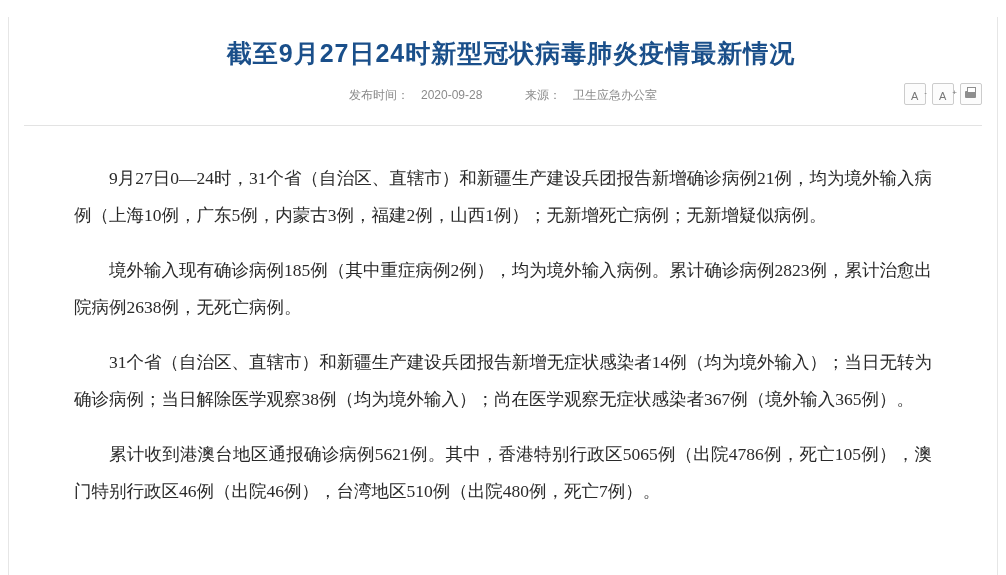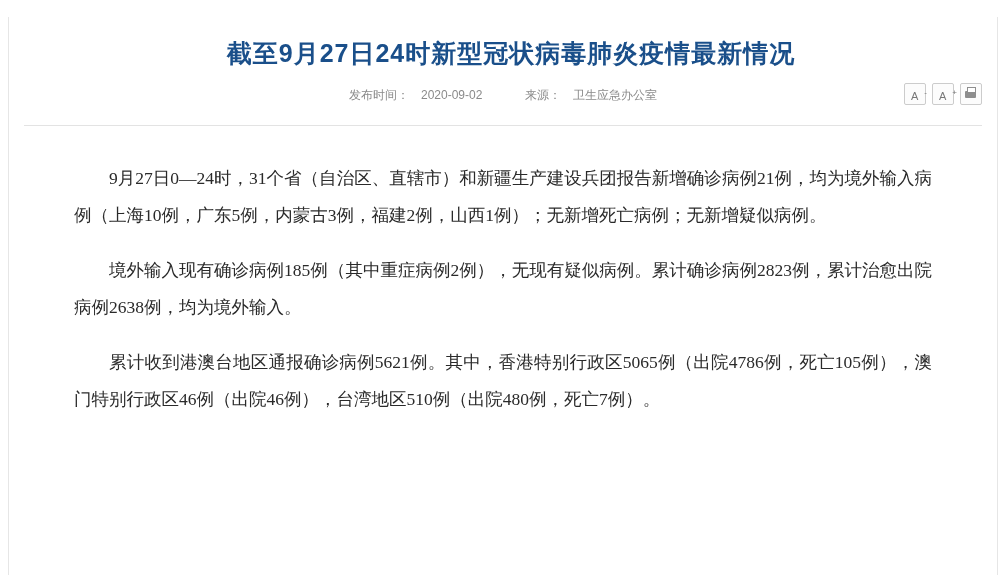--- a/index.html
+++ b/index.html
@@ -134,31 +134,32 @@
 </head>
 <body>
 
 <div class="page">
   <div class="edge-left"></div>
   <div class="edge-right"></div>
 
   <h1 class="title">截至9月27日24时新型冠状病毒肺炎疫情最新情况</h1>
 
   <div class="meta">
-    <span>发布时间：</span><span>2020-09-02</span>
+    <span>发布时间：</span><span>2020-09-28</span>
     <span class="gap"></span>
     <span>来源：</span><span>卫生应急办公室</span>
 
     <div class="tools">
       <div class="tool-btn"><span>A</span><sup>-</sup></div>
       <div class="tool-btn"><span>A</span><sup>+</sup></div>
       <div class="tool-print"></div>
     </div>
   </div>
 
   <div class="divider"></div>
 
   <div class="article">
     <p>9月27日0—24时，31个省（自治区、直辖市）和新疆生产建设兵团报告新增确诊病例21例，均为境外输入病例（上海10例，广东5例，内蒙古3例，福建2例，山西1例）；无新增死亡病例；无新增疑似病例。</p>
-    <p>境外输入现有确诊病例185例（其中重症病例2例），无现有疑似病例。累计确诊病例2823例，累计治愈出院病例2638例，均为境外输入。</p>
+    <p>境外输入现有确诊病例185例（其中重症病例2例），均为境外输入病例。累计确诊病例2823例，累计治愈出院病例2638例，无死亡病例。</p>
+    <p>31个省（自治区、直辖市）和新疆生产建设兵团报告新增无症状感染者14例（均为境外输入）；当日无转为确诊病例；当日解除医学观察38例（均为境外输入）；尚在医学观察无症状感染者367例（境外输入365例）。</p>
     <p>累计收到港澳台地区通报确诊病例5621例。其中，香港特别行政区5065例（出院4786例，死亡105例），澳门特别行政区46例（出院46例），台湾地区510例（出院480例，死亡7例）。</p>
   </div>
 </div>
 
 </body></html>

